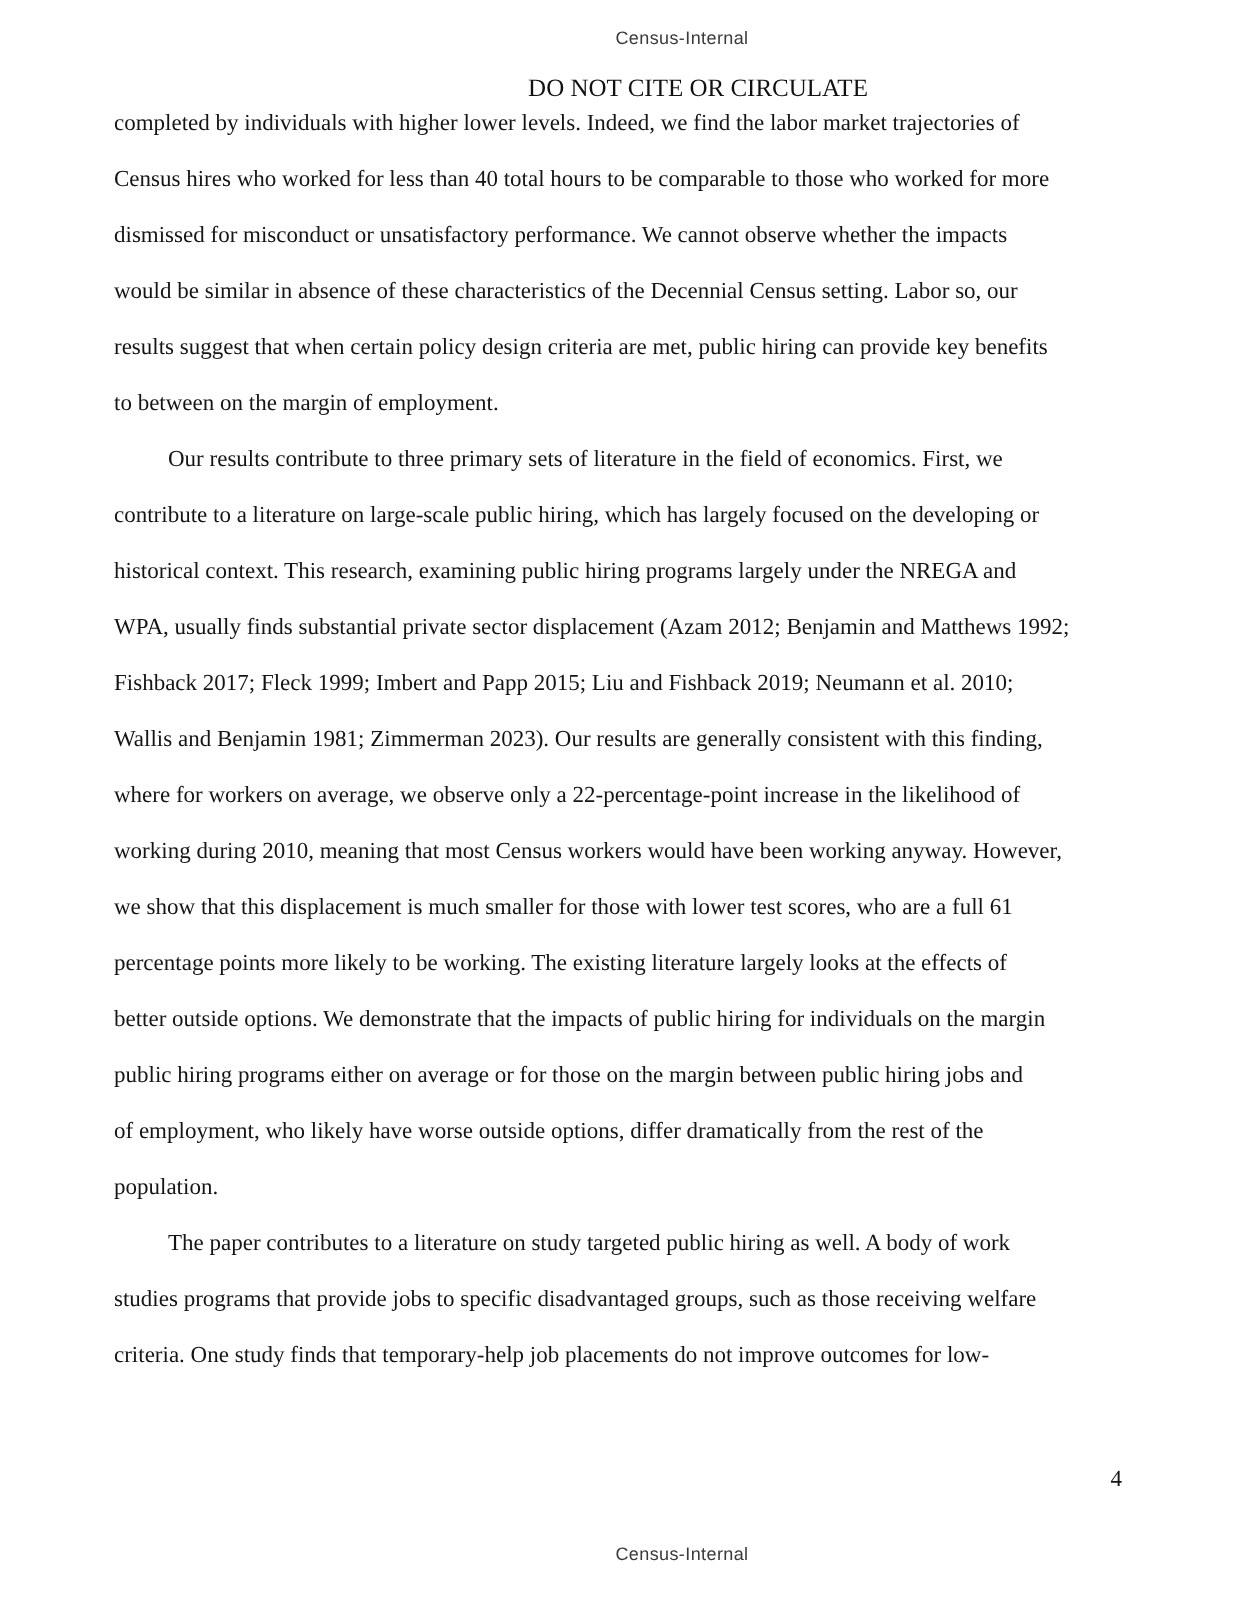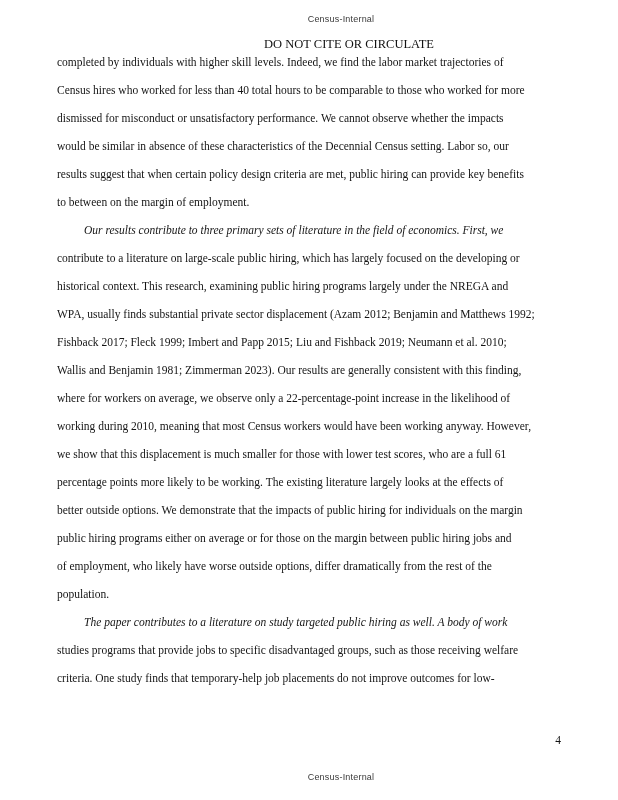--- a/index.html
+++ b/index.html
@@ -49,42 +49,41 @@
     line-height: 28px;
     white-space: nowrap;
     overflow: visible;
     font-family: "Liberation Serif", "DejaVu Serif", serif;
     font-size: 11.5px;
     color: #141414;
     text-align: left;
   }
   .line.indent {
     padding-left: 27px;
-    font-style: italic;
   }
   .page-number {
     position: absolute;
     top: 734px;
     right: 57px;
     font-family: "Liberation Serif", "DejaVu Serif", serif;
     font-size: 11.5px;
     color: #141414;
   }
 </style>
 </head>
 <body>
 
 <div class="page">
 
   <div class="watermark top">Census-Internal</div>
 
   <div class="notice">DO NOT CITE OR CIRCULATE</div>
 
   <div class="body-text">
-    <div class="line">completed by individuals with higher skill levels. Indeed, we find the labor market trajectories of</div>
+    <div class="line">completed by individuals with higher lower levels. Indeed, we find the labor market trajectories of</div>
     <div class="line">Census hires who worked for less than 40 total hours to be comparable to those who worked for more</div>
     <div class="line">dismissed for misconduct or unsatisfactory performance. We cannot observe whether the impacts</div>
     <div class="line">would be similar in absence of these characteristics of the Decennial Census setting. Labor so, our</div>
     <div class="line">results suggest that when certain policy design criteria are met, public hiring can provide key benefits</div>
     <div class="line">to between on the margin of employment.</div>
     <div class="line indent">Our results contribute to three primary sets of literature in the field of economics. First, we</div>
     <div class="line">contribute to a literature on large-scale public hiring, which has largely focused on the developing or</div>
     <div class="line">historical context. This research, examining public hiring programs largely under the NREGA and</div>
     <div class="line">WPA, usually finds substantial private sector displacement (Azam 2012; Benjamin and Matthews 1992;</div>
     <div class="line">Fishback 2017; Fleck 1999; Imbert and Papp 2015; Liu and Fishback 2019; Neumann et al. 2010;</div>

